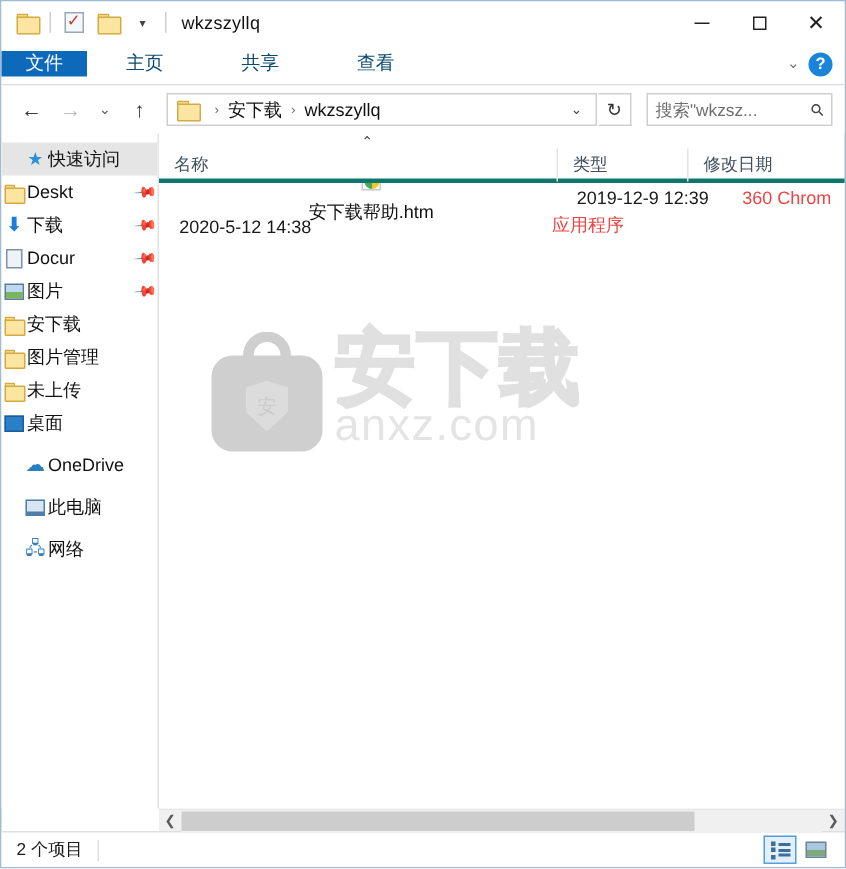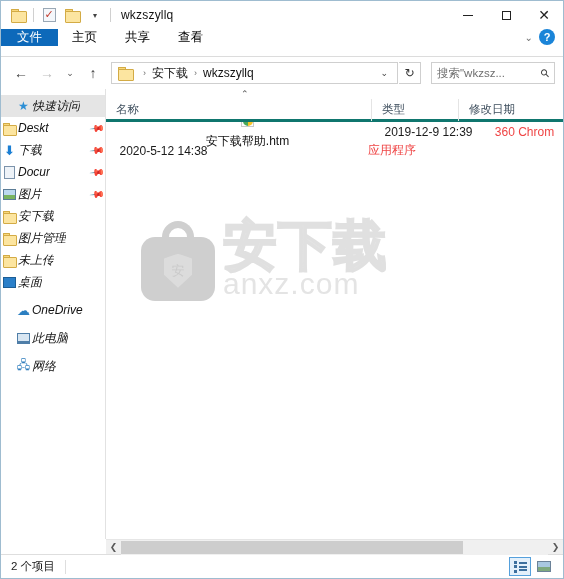--- a/index.html
+++ b/index.html
@@ -63,27 +63,27 @@
     width: 38px; height: 28px;
     display: flex; align-items: center; justify-content: center;
     font-size: 12px; color: #222;
   }
   .wc .bar { width: 10px; height: 1px; background: #222; }
   .wc .sq { width: 9px; height: 9px; border: 1px solid #222; }
   .wc .x { font-size: 14px; line-height: 1; font-weight: 300; }
 
   
   .ribbon {
-    height: 28px; display: flex; align-items: flex-start;
+    height: 28px; display: flex; align-items: center;
     background: #ffffff; border-bottom: 1px solid #dcdcdc;
     flex: none;
   }
   .tab {
-    display: flex; align-items: center; padding: 0 14px;
-    font-size: 12.5px; color: #000000;
+    display: flex; align-items: center; padding: 0 26px;
+    font-size: 12.5px; color: #0c4a6e;
   }
   .tab.file { background: #0d69ba; color: #ffffff; padding: 0 16px; }
   .ribbon-right { margin-left: auto; display: flex; align-items: center; gap: 6px; padding-right: 8px; }
   .chev-collapse { font-size: 10px; color: #707070; }
   .help-btn {
     width: 16px; height: 16px; border-radius: 50%;
     background: #1a84d8; color: #fff; font-size: 11px; font-weight: bold;
     display: flex; align-items: center; justify-content: center;
   }
 
@@ -143,21 +143,21 @@
     padding-top: 6px; overflow: hidden;
   }
   .nav-item {
     height: 22px; display: flex; align-items: center;
     font-size: 12px; color: #111; padding-right: 2px;
     white-space: nowrap; position: relative;
   }
   .nav-item.selected { background: #e5e5e5; }
   .nav-item.lvl0 { padding-left: 14px; }
   .nav-item.lvl1 { }
-  .nav-label { overflow: hidden; text-overflow: clip; font-style: italic; }
+  .nav-label { overflow: hidden; text-overflow: clip; }
   .nav-ico { width: 17px; flex: none; display: flex; align-items: center; justify-content: center; }
   .pin { margin-left: auto; color: #6f8ba3; font-size: 10px; transform: rotate(40deg); flex: none; padding-left: 2px;}
   .star { color: #2d8fd5; font-size: 12px; }
   .mini-folder { width: 13px; height: 11px; position: relative; }
   .mini-folder::before {
     content: ""; position: absolute; left: 0; top: 0; width: 5px; height: 3px;
     background: #f8d87c; border: 1px solid #d3ab45; border-bottom: none; border-radius: 1px 1px 0 0;
   }
   .mini-folder::after {
     content: ""; position: absolute; left: 0; top: 2px; width: 12px; height: 9px;

